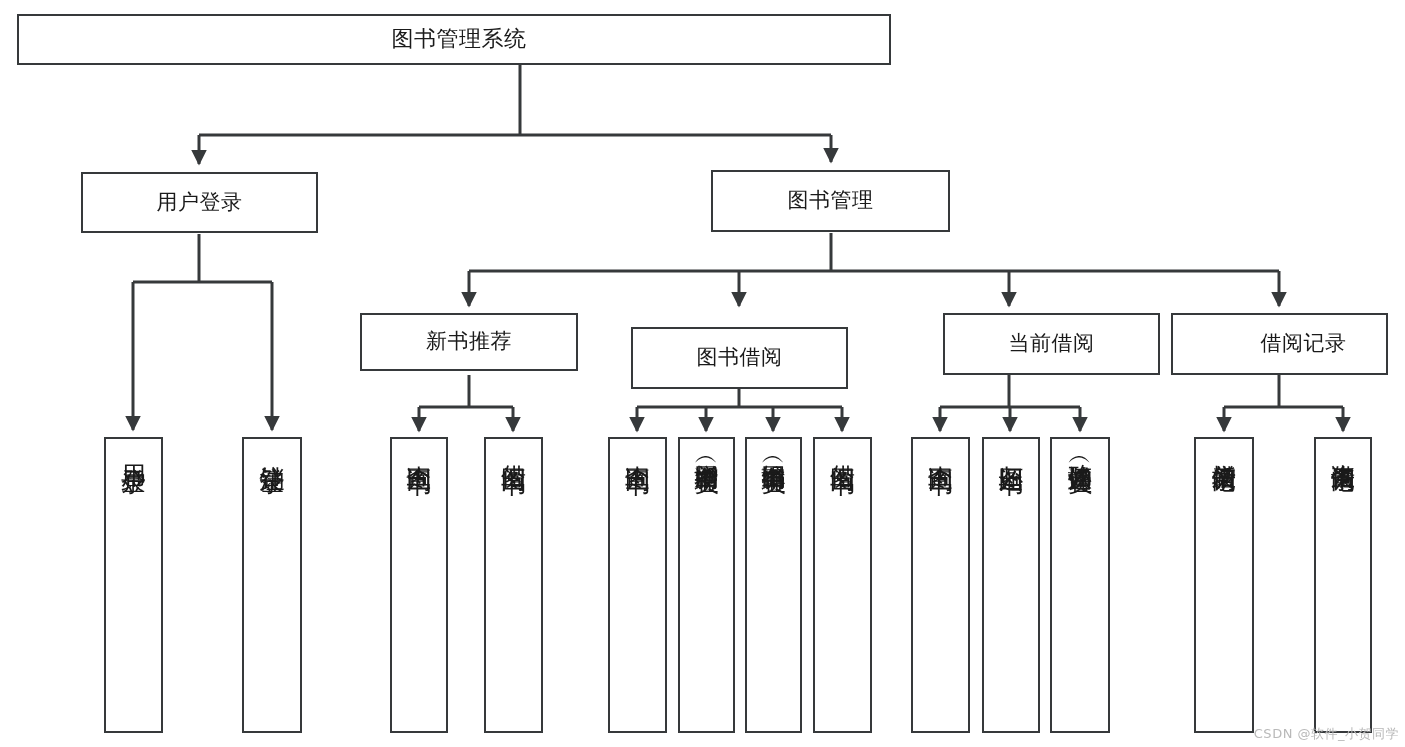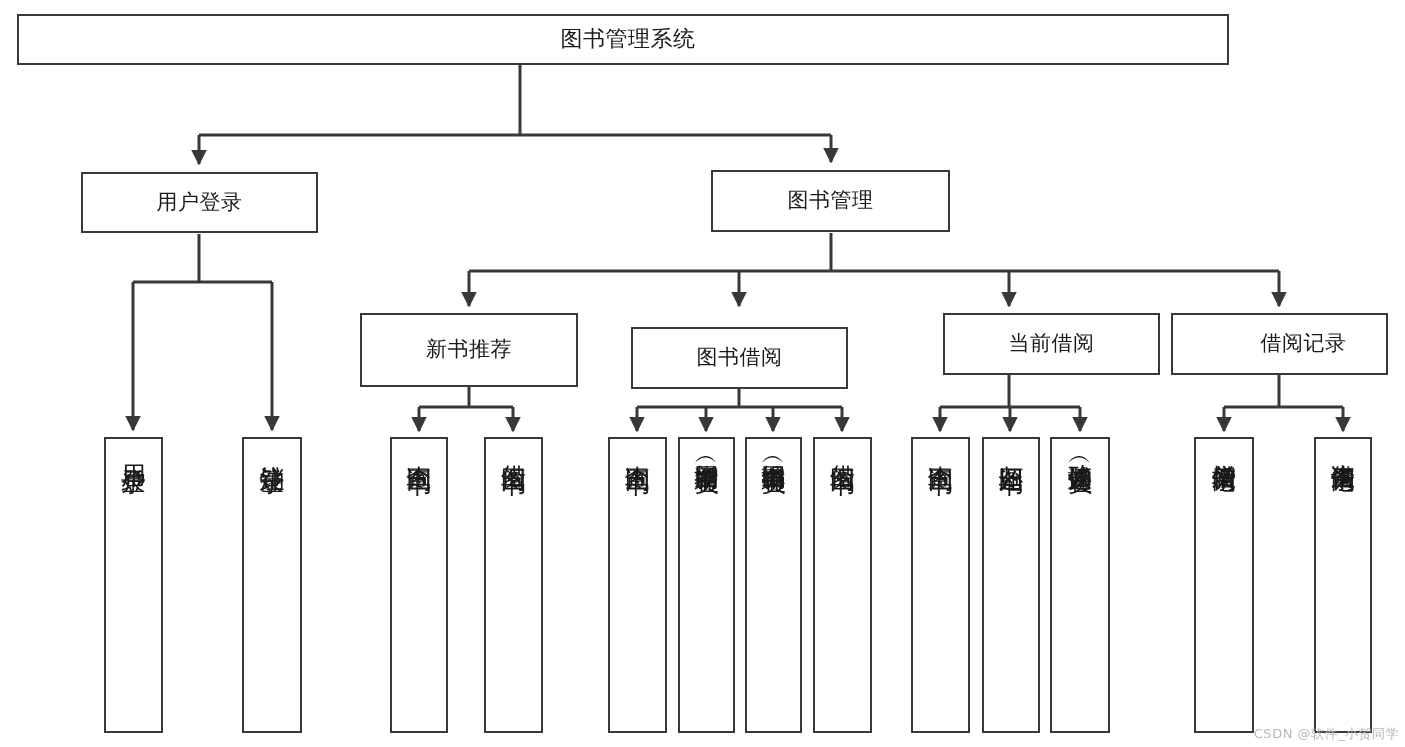--- a/index.html
+++ b/index.html
@@ -123,33 +123,33 @@
       <path d="M 1010 407 L 1010 431" marker-end="url(#arrow)"></path>
       <path d="M 1080 407 L 1080 431" marker-end="url(#arrow)"></path>
 
       <path d="M 1279 375 L 1279 407"></path>
       <path d="M 1224 407 L 1343 407"></path>
       <path d="M 1224 407 L 1224 431" marker-end="url(#arrow)"></path>
       <path d="M 1343 407 L 1343 431" marker-end="url(#arrow)"></path>
     </g>
   </svg>
 
-  <div class="node root horizontal" style="left:17px; top:14px; width:1212px; height:51px;padding-left:10px;">
+  <div class="node root horizontal" style="left:17px; top:14px; width:874px; height:51px;padding-left:10px;">
     <span class="label">图书管理系统</span>
   </div>
 
   <div class="node horizontal" style="left:81px; top:172px; width:237px; height:61px;">
     <span class="label">用户登录</span>
   </div>
 
   <div class="node horizontal" style="left:711px; top:170px; width:239px; height:62px;">
     <span class="label">图书管理</span>
   </div>
 
-  <div class="node horizontal" style="left:360px; top:313px; width:218px; height:74px;">
+  <div class="node horizontal" style="left:360px; top:313px; width:218px; height:58px;">
     <span class="label">新书推荐</span>
   </div>
 
   <div class="node horizontal" style="left:631px; top:327px; width:217px; height:62px;">
     <span class="label">图书借阅</span>
   </div>
 
   <div class="node horizontal" style="left:943px; top:313px; width:217px; height:62px;">
     <span class="label">当前借阅</span>
   </div>

